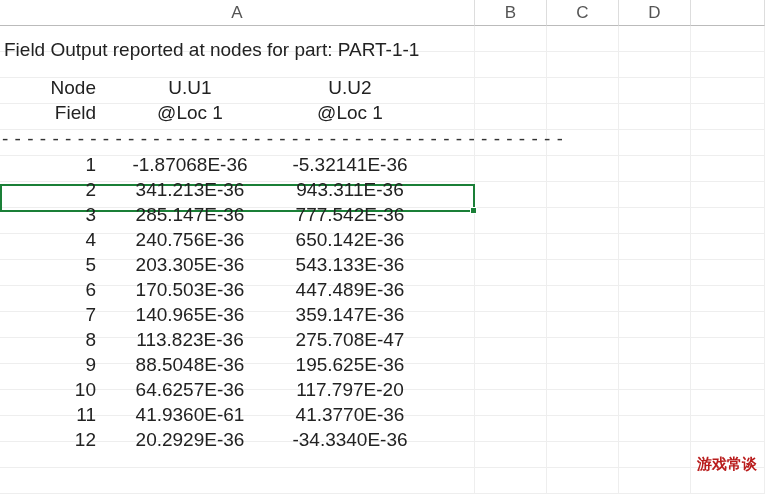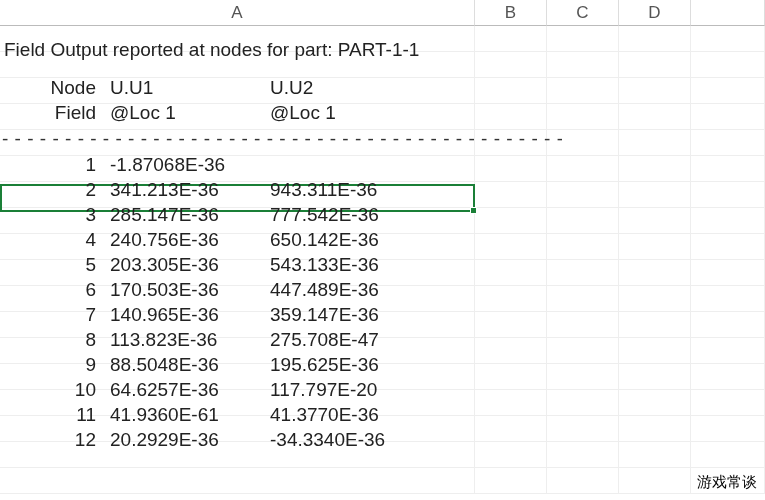--- a/index.html
+++ b/index.html
@@ -66,35 +66,36 @@
     line-height: 1.0;
   }
   .title-line {
     padding: 14px 4px 6px 4px;
   }
   .hdr-line, .data-line {
     display: flex;
     padding: 3px 2px 3px 0;
   }
   .col-node { width: 110px; text-align: right; padding-right: 14px; }
-  .col-u    { width: 160px; text-align: left; }
+  .col-u    { width: 160px; text-align: center; }
   .dash-line {
     padding: 4px 0 4px 2px;
     letter-spacing: 0.5px;
     color: #333;
     white-space: nowrap;
     overflow: hidden;
   }
   .watermark {
     position: absolute;
     right: 8px;
-    bottom: 8px;
+    bottom: 26px;
     font-size: 15px;
-    color: #000000;
+    color: #b91c1c;
     font-family: "Microsoft YaHei", Arial, sans-serif;
+    font-weight: bold;
   }
 </style>
 </head>
 <body>
 
 <div class="sheet">
   <div class="col-header-row" id="col-headers"><div class="col-header">A</div><div class="col-header">B</div><div class="col-header">C</div><div class="col-header">D</div><div class="col-header"></div></div>
   <div class="grid-body" id="grid-body" style="display:contents"><div class="cell"></div><div class="cell"></div><div class="cell"></div><div class="cell"></div><div class="cell"></div><div class="cell"></div><div class="cell"></div><div class="cell"></div><div class="cell"></div><div class="cell"></div><div class="cell"></div><div class="cell"></div><div class="cell"></div><div class="cell"></div><div class="cell"></div><div class="cell"></div><div class="cell"></div><div class="cell"></div><div class="cell"></div><div class="cell"></div><div class="cell"></div><div class="cell"></div><div class="cell"></div><div class="cell"></div><div class="cell"></div><div class="cell"></div><div class="cell"></div><div class="cell"></div><div class="cell"></div><div class="cell"></div><div class="cell"></div><div class="cell"></div><div class="cell"></div><div class="cell"></div><div class="cell"></div><div class="cell"></div><div class="cell"></div><div class="cell"></div><div class="cell"></div><div class="cell"></div><div class="cell"></div><div class="cell"></div><div class="cell"></div><div class="cell"></div><div class="cell"></div><div class="cell"></div><div class="cell"></div><div class="cell"></div><div class="cell"></div><div class="cell"></div><div class="cell"></div><div class="cell"></div><div class="cell"></div><div class="cell"></div><div class="cell"></div><div class="cell"></div><div class="cell"></div><div class="cell"></div><div class="cell"></div><div class="cell"></div><div class="cell"></div><div class="cell"></div><div class="cell"></div><div class="cell"></div><div class="cell"></div><div class="cell"></div><div class="cell"></div><div class="cell"></div><div class="cell"></div><div class="cell"></div><div class="cell"></div><div class="cell"></div><div class="cell"></div><div class="cell"></div><div class="cell"></div><div class="cell"></div><div class="cell"></div><div class="cell"></div><div class="cell"></div><div class="cell"></div><div class="cell"></div><div class="cell"></div><div class="cell"></div><div class="cell"></div><div class="cell"></div><div class="cell"></div><div class="cell"></div><div class="cell"></div><div class="cell"></div><div class="cell"></div></div>
 </div>
 
@@ -113,20 +114,21 @@
   <div class="hdr-line">
     <span class="col-node">Field</span>
     <span class="col-u">@Loc 1</span>
     <span class="col-u">@Loc 1</span>
   </div>
   <div class="dash-line">- - - - - - - - - - - - - - - - - - - - - - - - - - - - - - - - - - - - - - - - - - - - - - - -</div>
   <div id="data-rows">
       <div class="data-line">
         <span class="col-node">1</span>
         <span class="col-u">-1.87068E-36</span>
+        <span class="col-u">-5.32141E-36</span>
       </div>
       <div class="data-line">
         <span class="col-node">2</span>
         <span class="col-u">341.213E-36</span>
         <span class="col-u">943.311E-36</span>
       </div>
       <div class="data-line">
         <span class="col-node">3</span>
         <span class="col-u">285.147E-36</span>
         <span class="col-u">777.542E-36</span>

